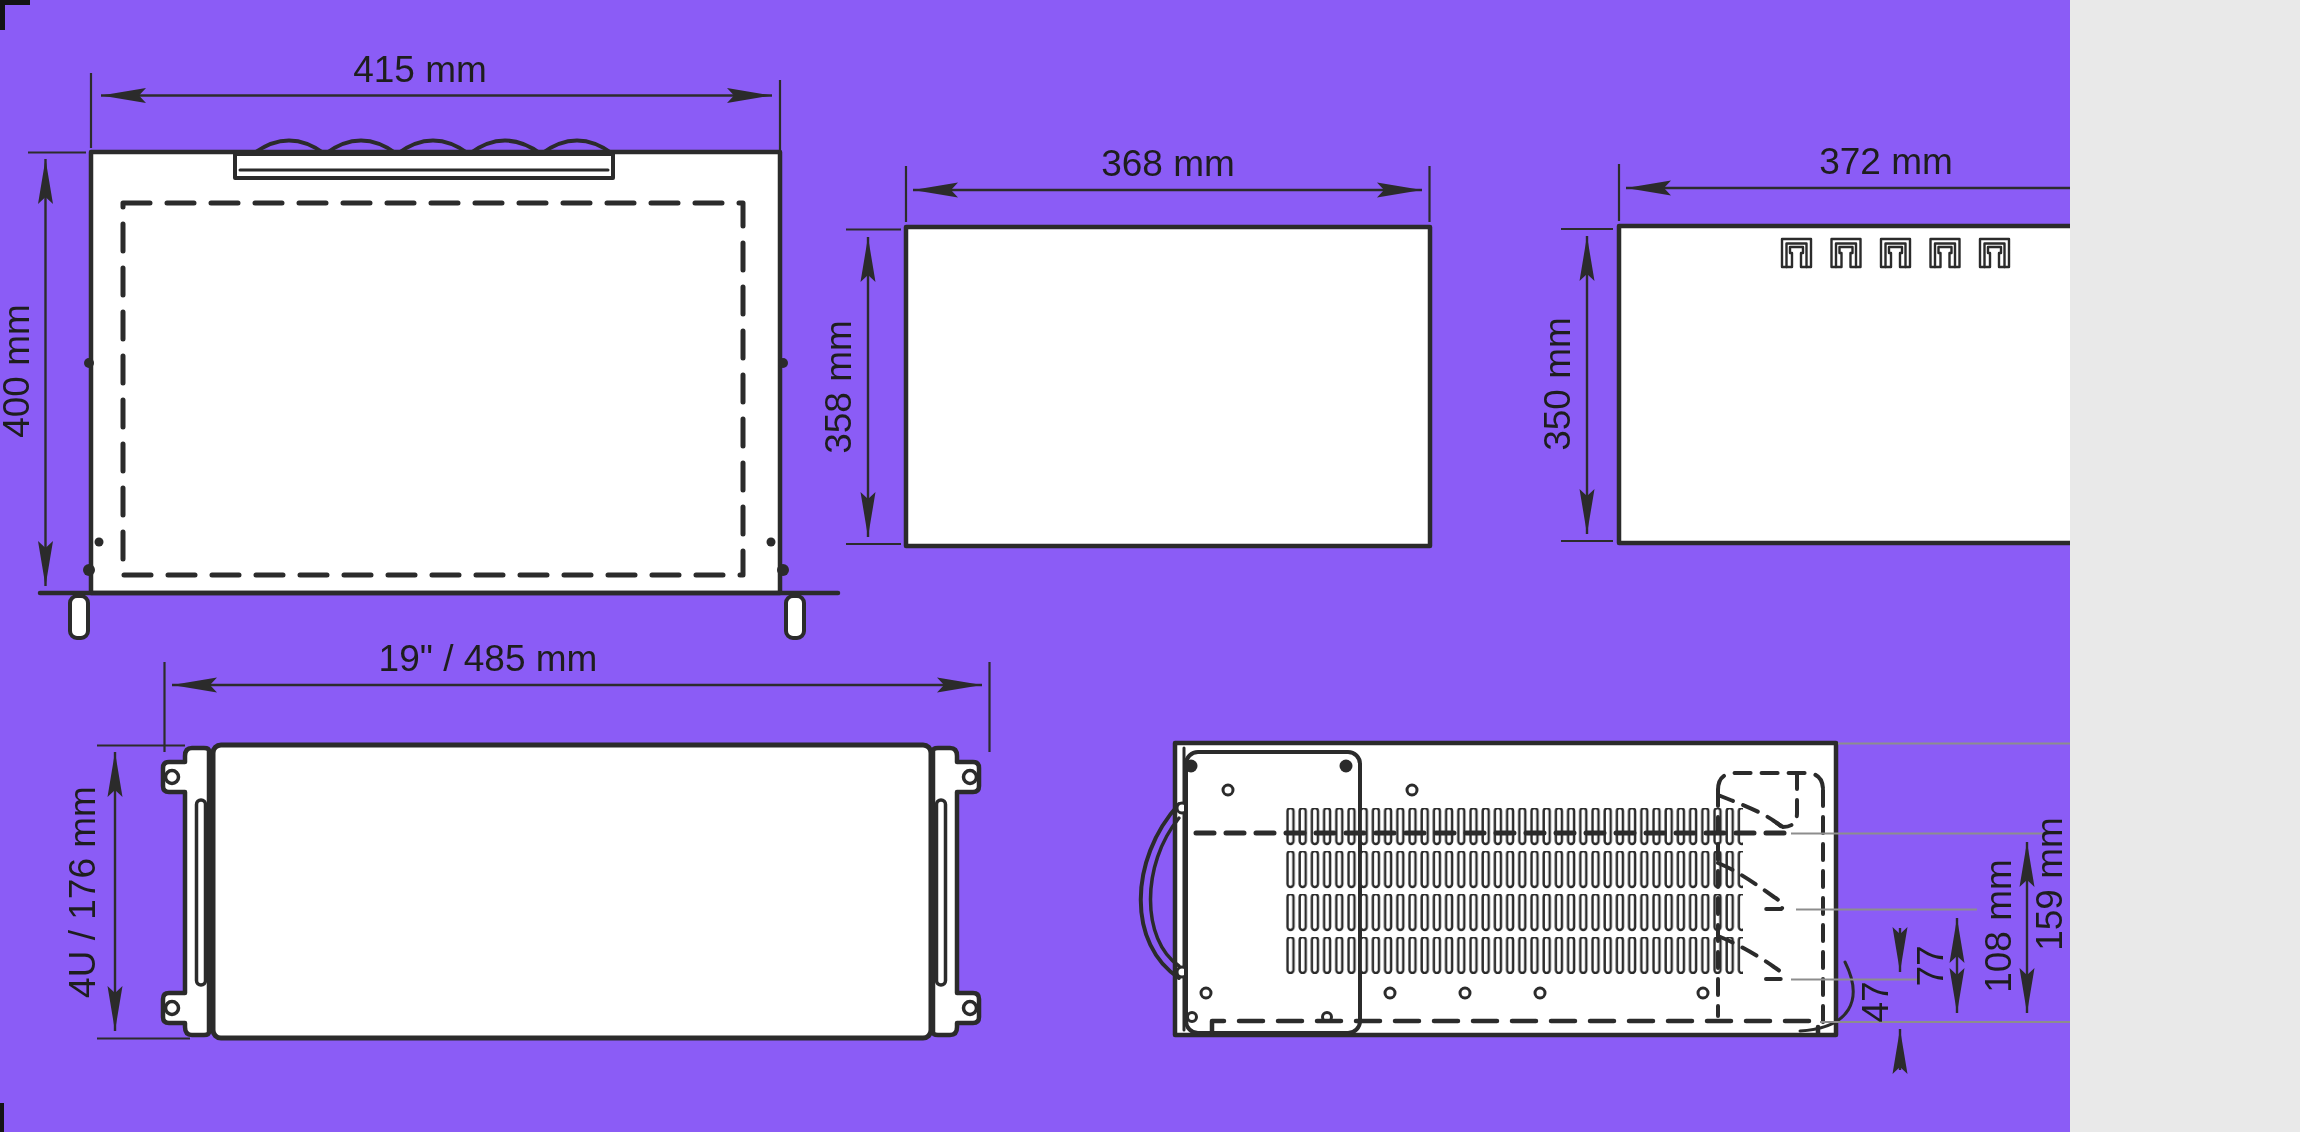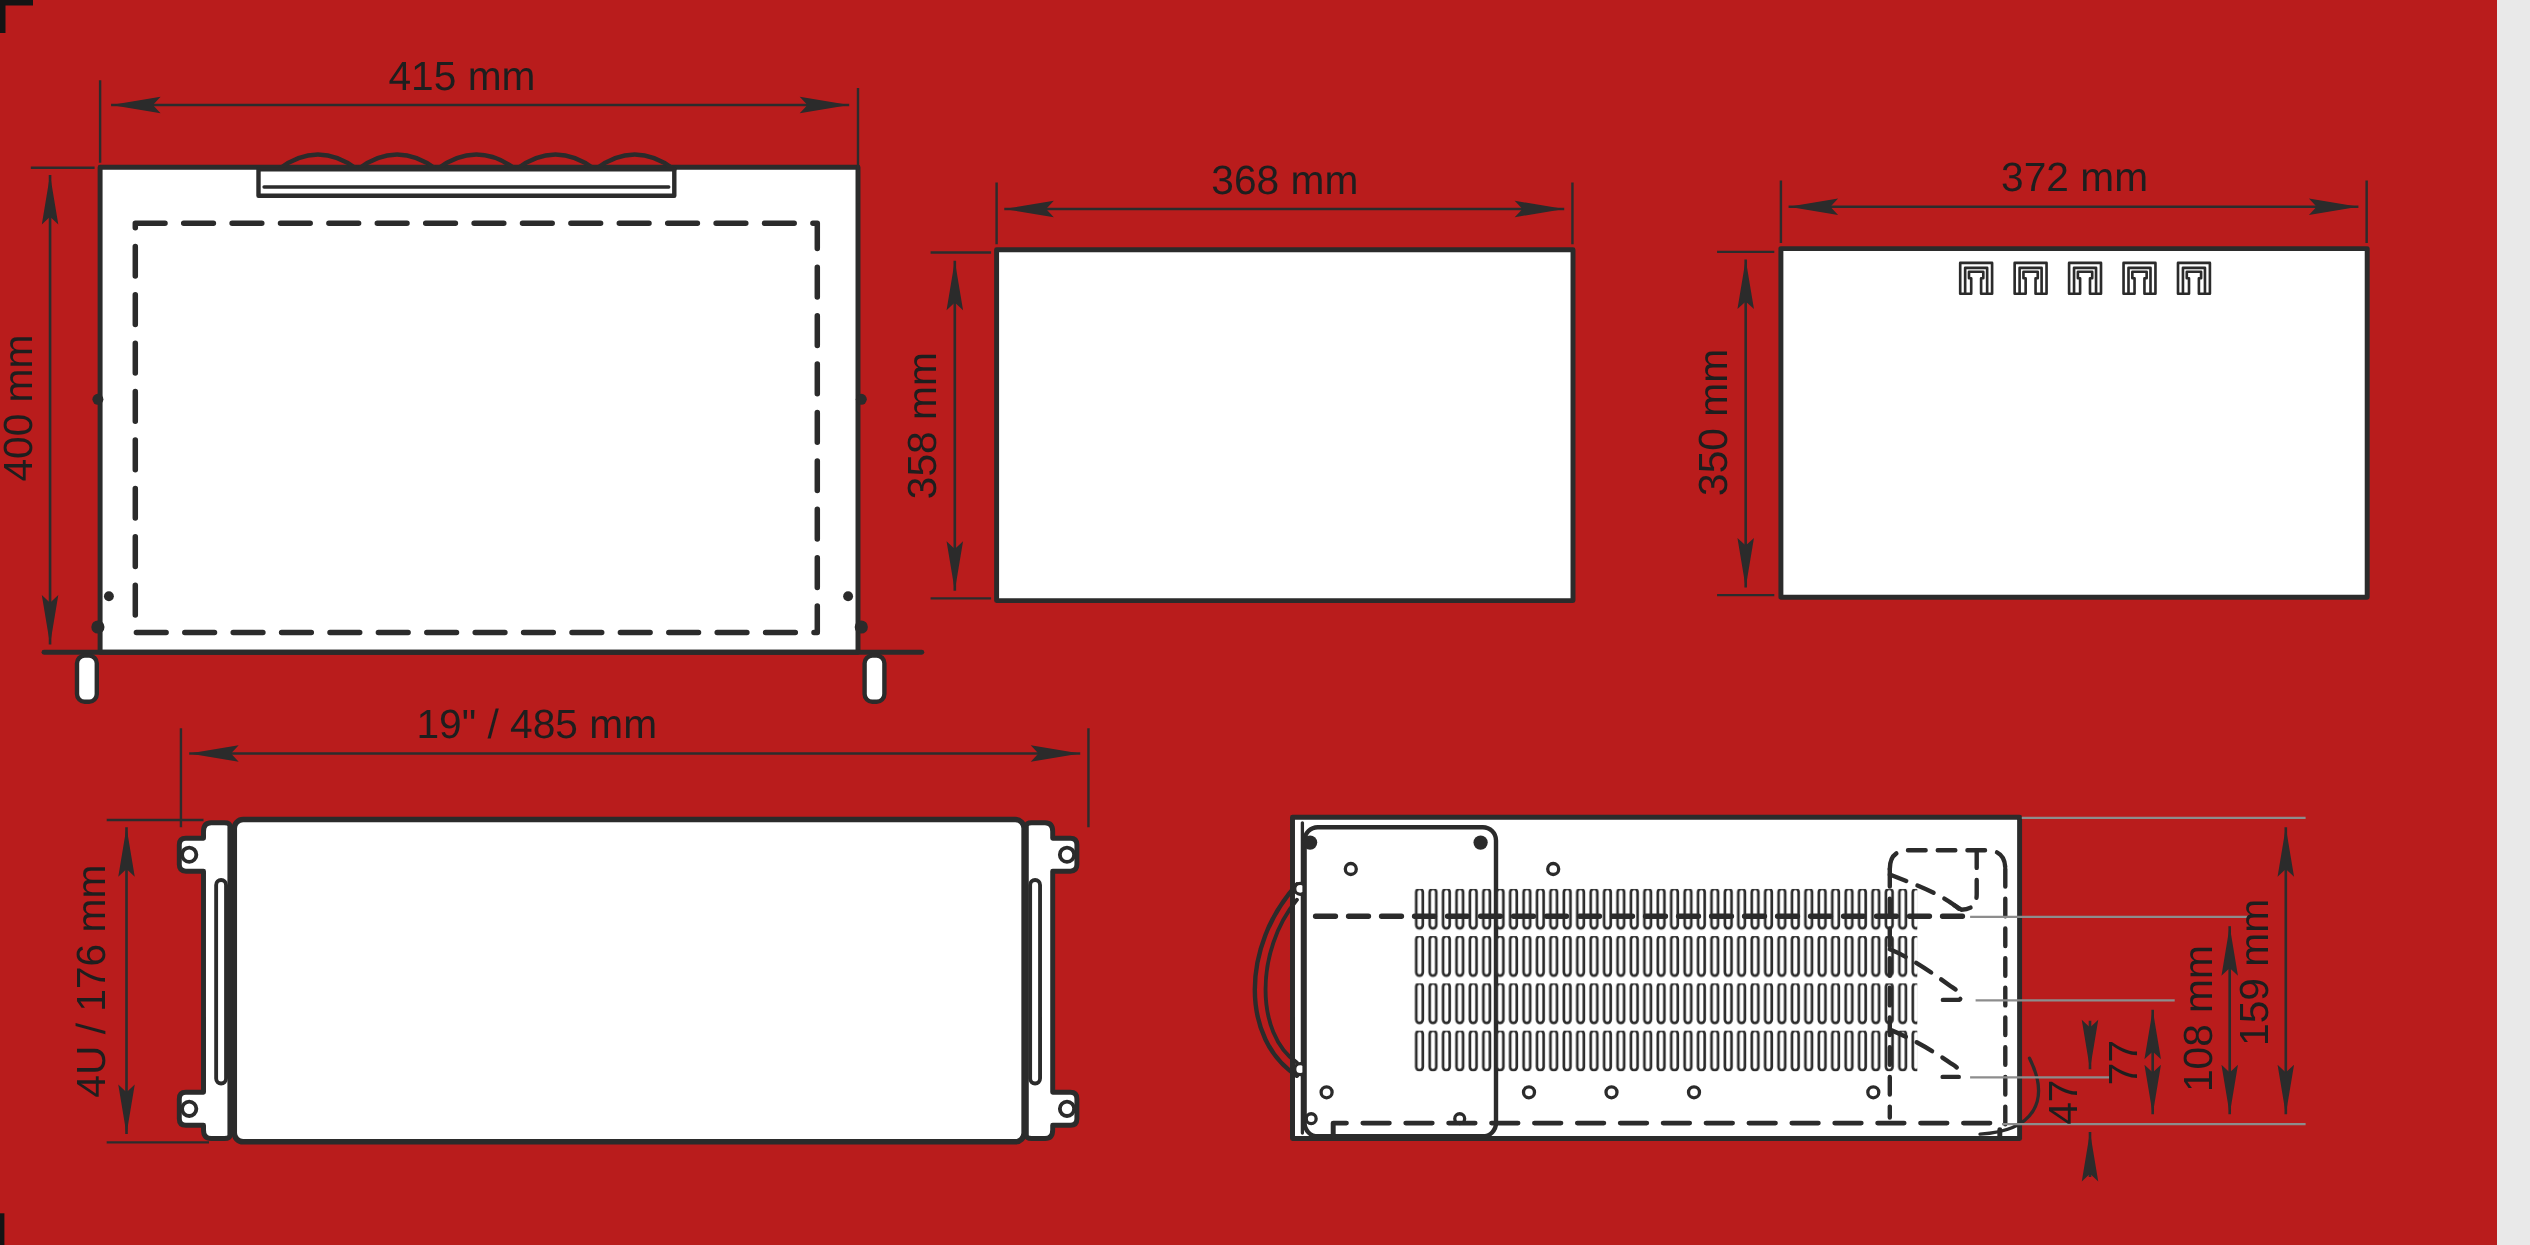--- a/index.html
+++ b/index.html
@@ -1,16 +1,16 @@
 <!DOCTYPE html>
 <html><head>
 <meta charset="utf-8">
 <style>
   html,body{margin:0;padding:0;background:#e9e9e9;}
-  .stage{width:2270px;height:1132px;background:#b91c1c;position:relative;overflow:hidden;}
+  .stage{width:2070px;height:1132px;background:#8b5cf6;position:relative;overflow:hidden;}
   svg{display:block;}
   .l{stroke:#2b2b2b;fill:none;stroke-linecap:round;stroke-linejoin:round;}
   .o{stroke:#2b2b2b;fill:#ffffff;stroke-linecap:round;stroke-linejoin:round;}
   .s3{stroke-width:3;} .s35{stroke-width:3.5;} .s4{stroke-width:4;} .s45{stroke-width:4.5;} .s5{stroke-width:5;}
   .dim{stroke:#2c2c2c;stroke-width:2.4;fill:none;}
   .ext{stroke:#2c2c2c;stroke-width:2.2;fill:none;}
   .ext5{stroke:#8d8d8d;stroke-width:2;fill:none;}
   .dashA{stroke-dasharray:27 17;}
   .dashB{stroke-dasharray:16 11;}
   .txt{font-family:"Liberation Sans",sans-serif;font-size:37px;fill:#1e1e1e;}

